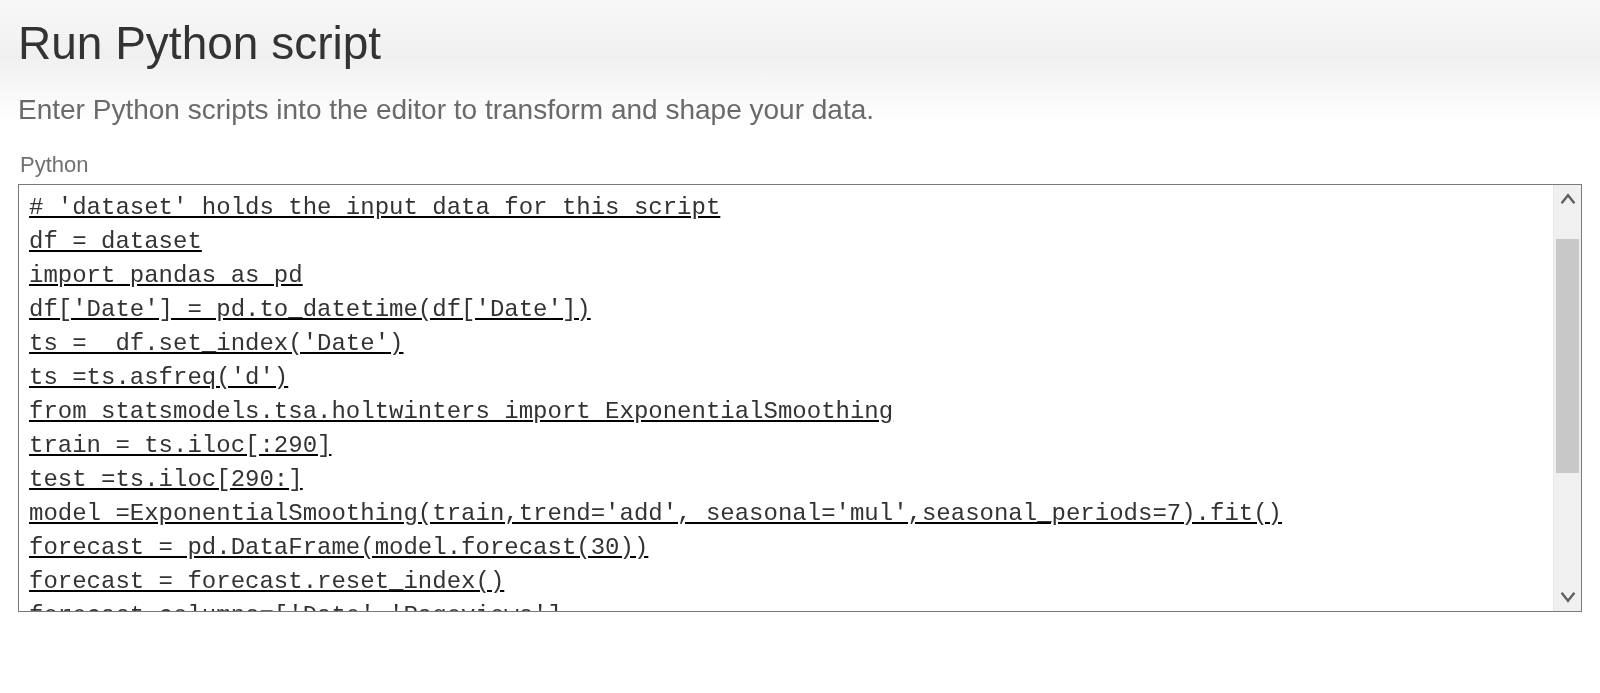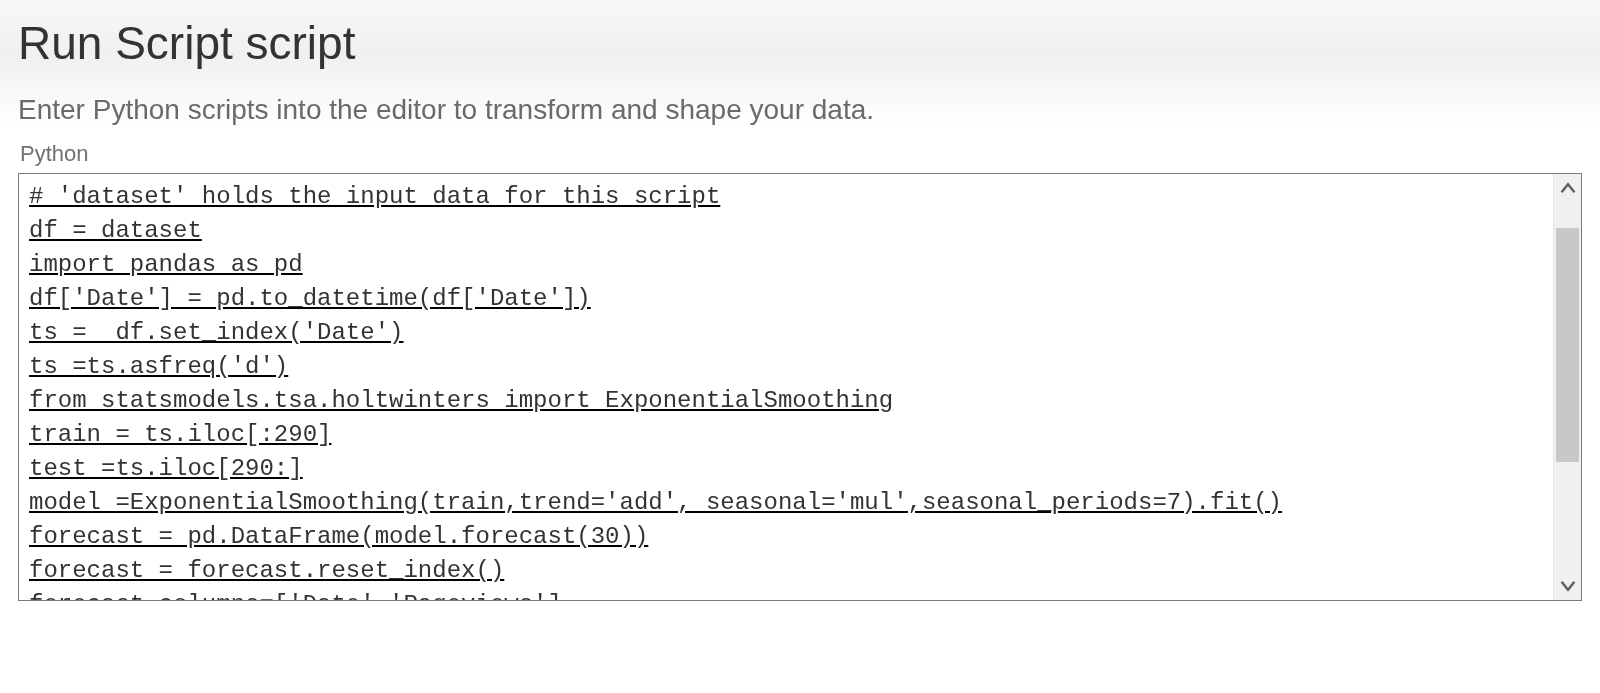--- a/index.html
+++ b/index.html
@@ -21,21 +21,21 @@
       font-size: 46px;
       font-weight: 400;
       color: #333333;
       margin-bottom: 24px;
       margin-top: 6px;
     }
     .subtitle {
       font-size: 28px;
       font-weight: 400;
       color: #6a6a6a;
-      margin-bottom: 15px;
+      margin-bottom: 26px;
     }
     .field-label {
       font-size: 22px;
       font-weight: 400;
       color: #707070;
       margin-bottom: 6px;
       margin-left: 2px;
     }
     .editor-wrap {
       position: relative;
@@ -94,21 +94,21 @@
       left: 2px;
       right: 2px;
       height: 234px;
       background: #c8c8c8;
     }
   </style>
 </head>
 <body>
 
 <div class="dialog">
-  <h1 class="title">Run Script script</h1>
+  <h1 class="title">Run Python script</h1>
   <div class="subtitle">Enter Python scripts into the editor to transform and shape your data.</div>
   <div class="field-label">Python</div>
   <div class="editor-wrap">
     <div class="code-area" contenteditable="true" spellcheck="false" style=""># 'dataset' holds the input data for this script
 df = dataset
 import pandas as pd
 df['Date'] = pd.to_datetime(df['Date'])
 ts =  df.set_index('Date')
 ts =ts.asfreq('d')
 from statsmodels.tsa.holtwinters import ExponentialSmoothing

